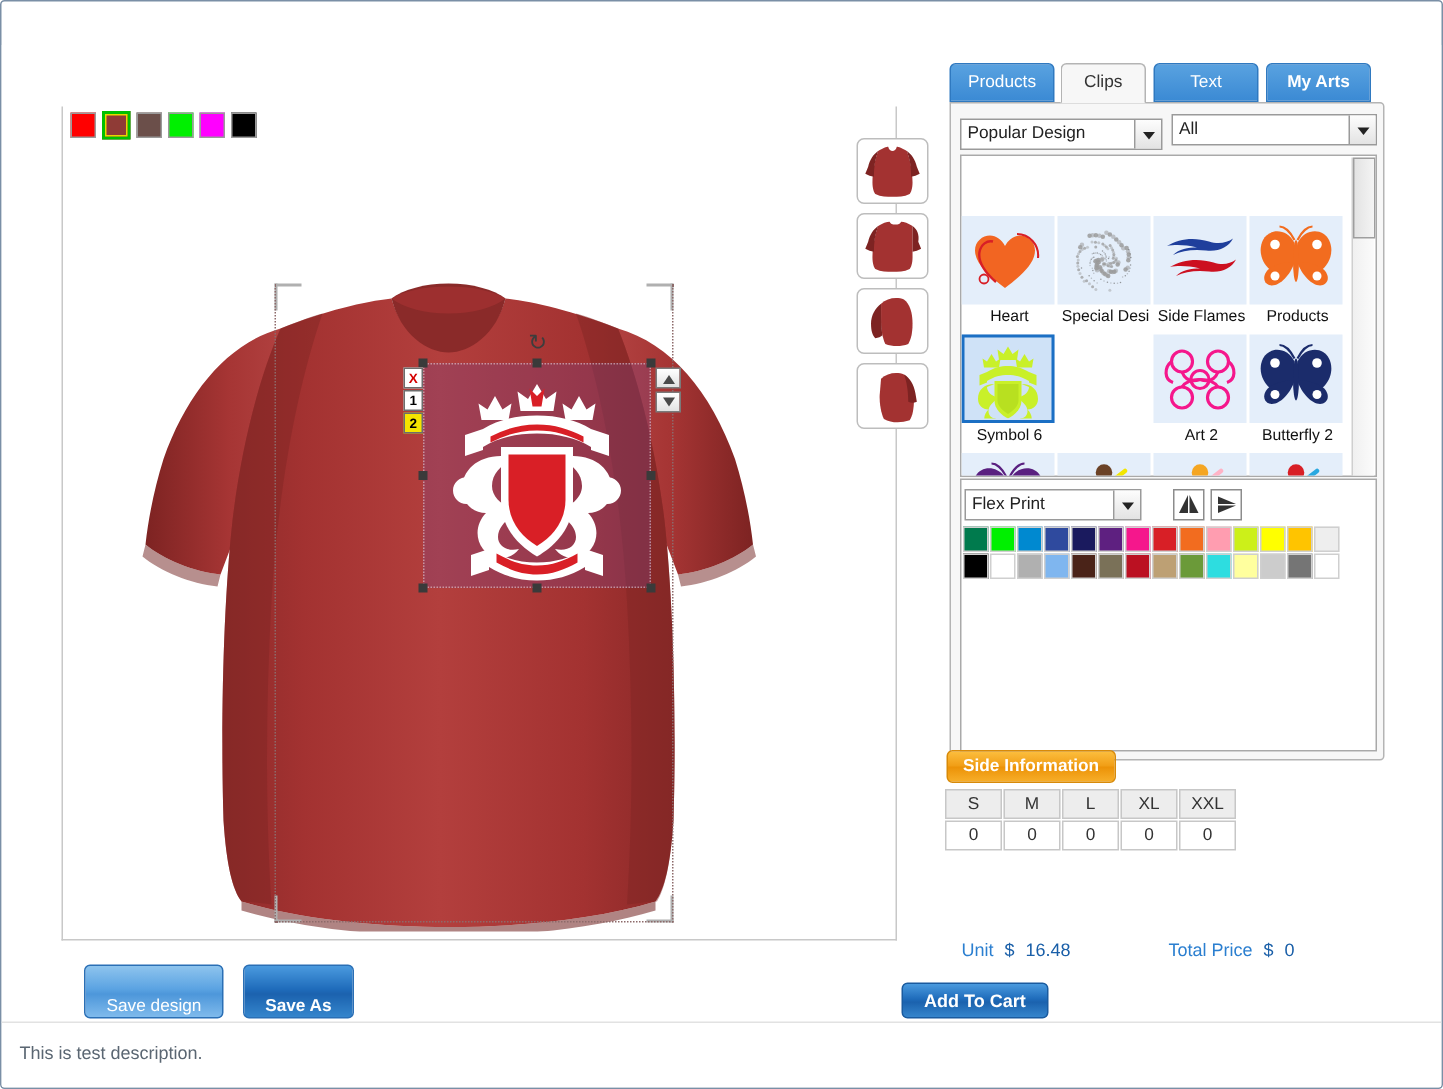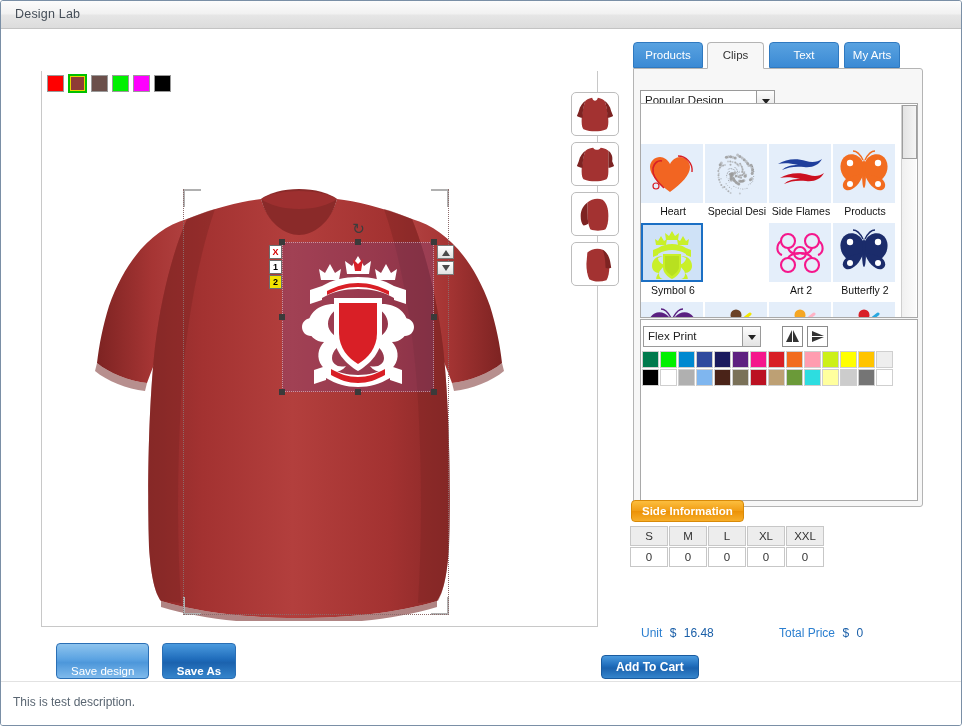--- a/index.html
+++ b/index.html
@@ -287,21 +287,21 @@
     background: #f7f7f7;
     border: 1px solid #b4b4b4;
     border-bottom: 1px solid #f7f7f7;
     color: #333333;
     z-index: 3;
     height: 27px;
   }
   #tab0 { left: 4px;   width: 70px; }
   #tab1 { left: 78px;  width: 57px; }
   #tab2 { left: 140px; width: 70px; }
-  #tab3 { left: 215px; width: 56px; }
+  #tab3 { left: 215px; width: 70px; font-weight: bold; }
 
   #clips-panel {
     position: absolute; left: 4px; top: 26px;
     width: 290px; height: 439px;
     background: #f7f7f7;
     border: 1px solid #b4b4b4;
     border-radius: 0 3px 3px 3px;
   }
 
   
@@ -320,21 +320,21 @@
     position: absolute; right: 0; top: 0;
     width: 18px; height: 19px;
     background: linear-gradient(to bottom,#fdfdfd,#e3e3e3);
     border-left: 1px solid #9a9a9a;
   }
   .ddl .arrowbox::after {
     content:""; position:absolute; left:5px; top:8px;
     border-left:4px solid transparent; border-right:4px solid transparent;
     border-top:5px solid #222222;
   }
-  #ddl-category { left: 6px; top: 21px; width: 135px; }
+  #ddl-category { left: 6px; top: 10px; width: 135px; }
   #ddl-filter   { left: 147px; top: 7px; width: 137px; }
 
   
   #clip-gallery {
     position: absolute;
     left: 6px; top: 34px;
     width: 278px; height: 215px;
     background: #ffffff;
     border: 1px solid #a9a9a9;
     overflow: hidden;
@@ -493,23 +493,20 @@
   #footer .d {
     position: absolute; left: 12px; top: 13px;
     font-size: 12px; color: #5a6672;
   }
 </style>
 </head>
 <body>
 
 <div id="app-window">
 
-  <div id="title-bar">
-    <div class="t">Design Lab</div>
-  </div>
 
   <div id="body-area">
 
     <div id="design-panel">
 
 
       <div id="canvas-box">
 
         <div id="shirt-colors"><div class="sw" style="background: rgb(255, 0, 0);"></div><div class="sw sel" style="background: rgb(143, 59, 54);"></div><div class="sw" style="background: rgb(107, 79, 74);"></div><div class="sw" style="background: rgb(0, 240, 0);"></div><div class="sw" style="background: rgb(255, 0, 255);"></div><div class="sw" style="background: rgb(0, 0, 0);"></div></div>
 
@@ -694,20 +691,24 @@
         <div class="tab" id="tab0">Products</div>
         <div class="tab active" id="tab1">Clips</div>
         <div class="tab" id="tab2">Text</div>
         <div class="tab" id="tab3">My Arts</div>
       </div>
 
       <div id="clips-panel">
 
         <div class="ddl" id="ddl-category">
           <span>Popular Design</span>
+          <span class="arrowbox"></span>
+        </div>
+        <div class="ddl" id="ddl-filter">
+          <span>All</span>
           <span class="arrowbox"></span>
         </div>
 
         <div id="clip-gallery">
           <div id="clip-grid">
               <div class="clip-row">
                 <div class="clip-cell" style="left: 0px;">
                   <div class="clip-img">
                     <svg width="56" height="52" viewBox="0 0 56 52">
                       <path d="M26,44 C14,35 6,27 6,19 C6,13 11,9 16,9 C20,9 24,12 26,16 C28,12 32,9 36,9 C41,9 46,13 46,19 C46,27 38,35 26,44 Z" fill="#f26522"></path>

